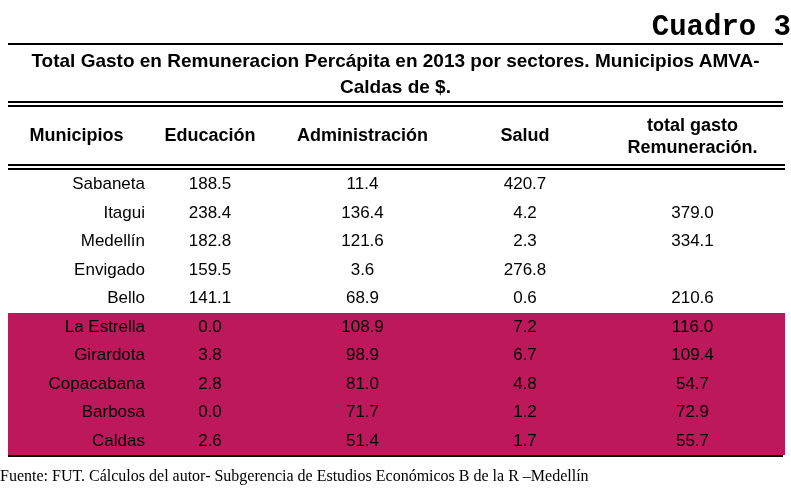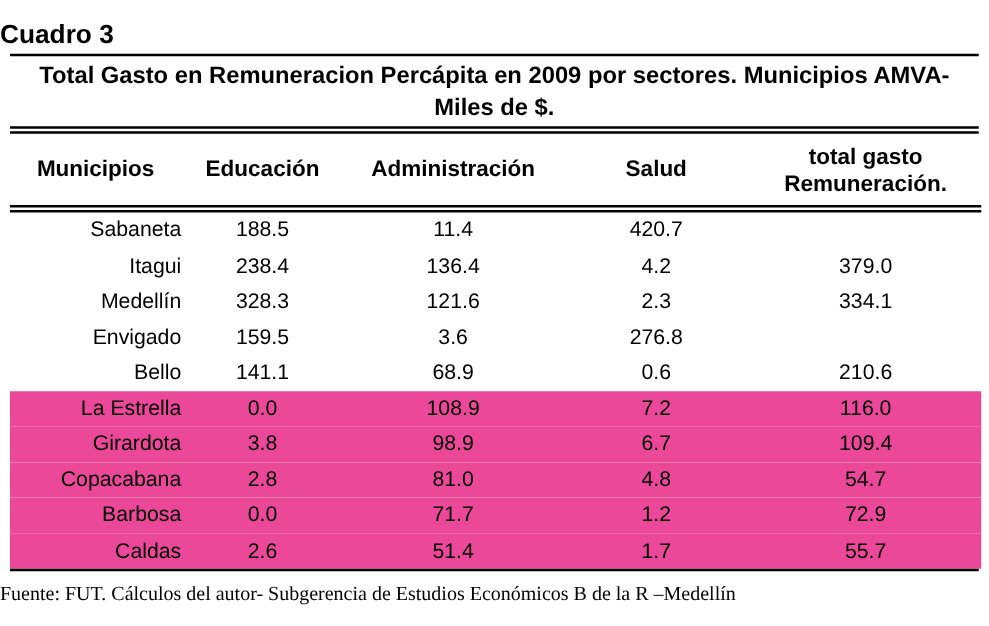--- a/index.html
+++ b/index.html
@@ -6,24 +6,24 @@
   .page {
     position: relative;
     width: 791px;
     height: 501px;
     background: #ffffff;
     font-family: "Liberation Sans", sans-serif;
     color: #000000;
     overflow: hidden;
   }
   .doc-title {
-    font-family: Liberation Sans, sans-serif;
+    font-family: Liberation Mono, monospace;
     font-weight: bold;
-    font-size: 21px;
-    text-align: left;
+    font-size: 29px;
+    text-align: right;
     padding-top: 15px;
     line-height: 25px;
   }
   .rule {
     margin: 3px 8px 0 8px;
     border-top: 2px solid #000000;
   }
   .subtitle {
     margin: 0 10px;
     padding-top: 3px;
@@ -54,41 +54,41 @@
   .header-row .two-line { line-height: 22px; }
   .data-row {
     height: 28.5px;
     font-size: 17px;
     text-align: center;
   }
   .data-row .cell-name {
     text-align: right;
     padding-left: 8px;
   }
-  .data-row.gray { background: #ec4899; }
+  .data-row.gray { background: #be185d; }
   .bottom-rule { margin: 0 8px 0 8px; border-top: 2.5px solid #000000; }
   .source {
     font-family: "Liberation Serif", serif;
     font-size: 16px;
     text-align: left;
     margin-top: 10px;
   }
 </style>
 </head>
 <body>
 
 <div class="page">
 
   <div class="doc-title">Cuadro 3</div>
 
   <div class="rule"></div>
 
   <div class="subtitle">
-    <div>Total Gasto en Remuneracion Percápita en 2009 por sectores.  Municipios AMVA-</div>
-    <div>Miles de $.</div>
+    <div>Total Gasto en Remuneracion Percápita en 2013 por sectores.  Municipios AMVA-</div>
+    <div>Caldas de $.</div>
   </div>
 
   <div class="double-line"></div>
 
   <div class="tbl">
 
     <div class="grid-row header-row">
       <div>Municipios</div>
       <div>Educación</div>
       <div>Administración</div>
@@ -111,21 +111,21 @@
     <div class="grid-row data-row">
       <div class="cell-name">Itagui</div>
       <div>238.4</div>
       <div>136.4</div>
       <div>4.2</div>
       <div>379.0</div>
     </div>
 
     <div class="grid-row data-row">
       <div class="cell-name">Medellín</div>
-      <div>328.3</div>
+      <div>182.8</div>
       <div>121.6</div>
       <div>2.3</div>
       <div>334.1</div>
     </div>
 
     <div class="grid-row data-row">
       <div class="cell-name">Envigado</div>
       <div>159.5</div>
       <div>3.6</div>
       <div>276.8</div>

